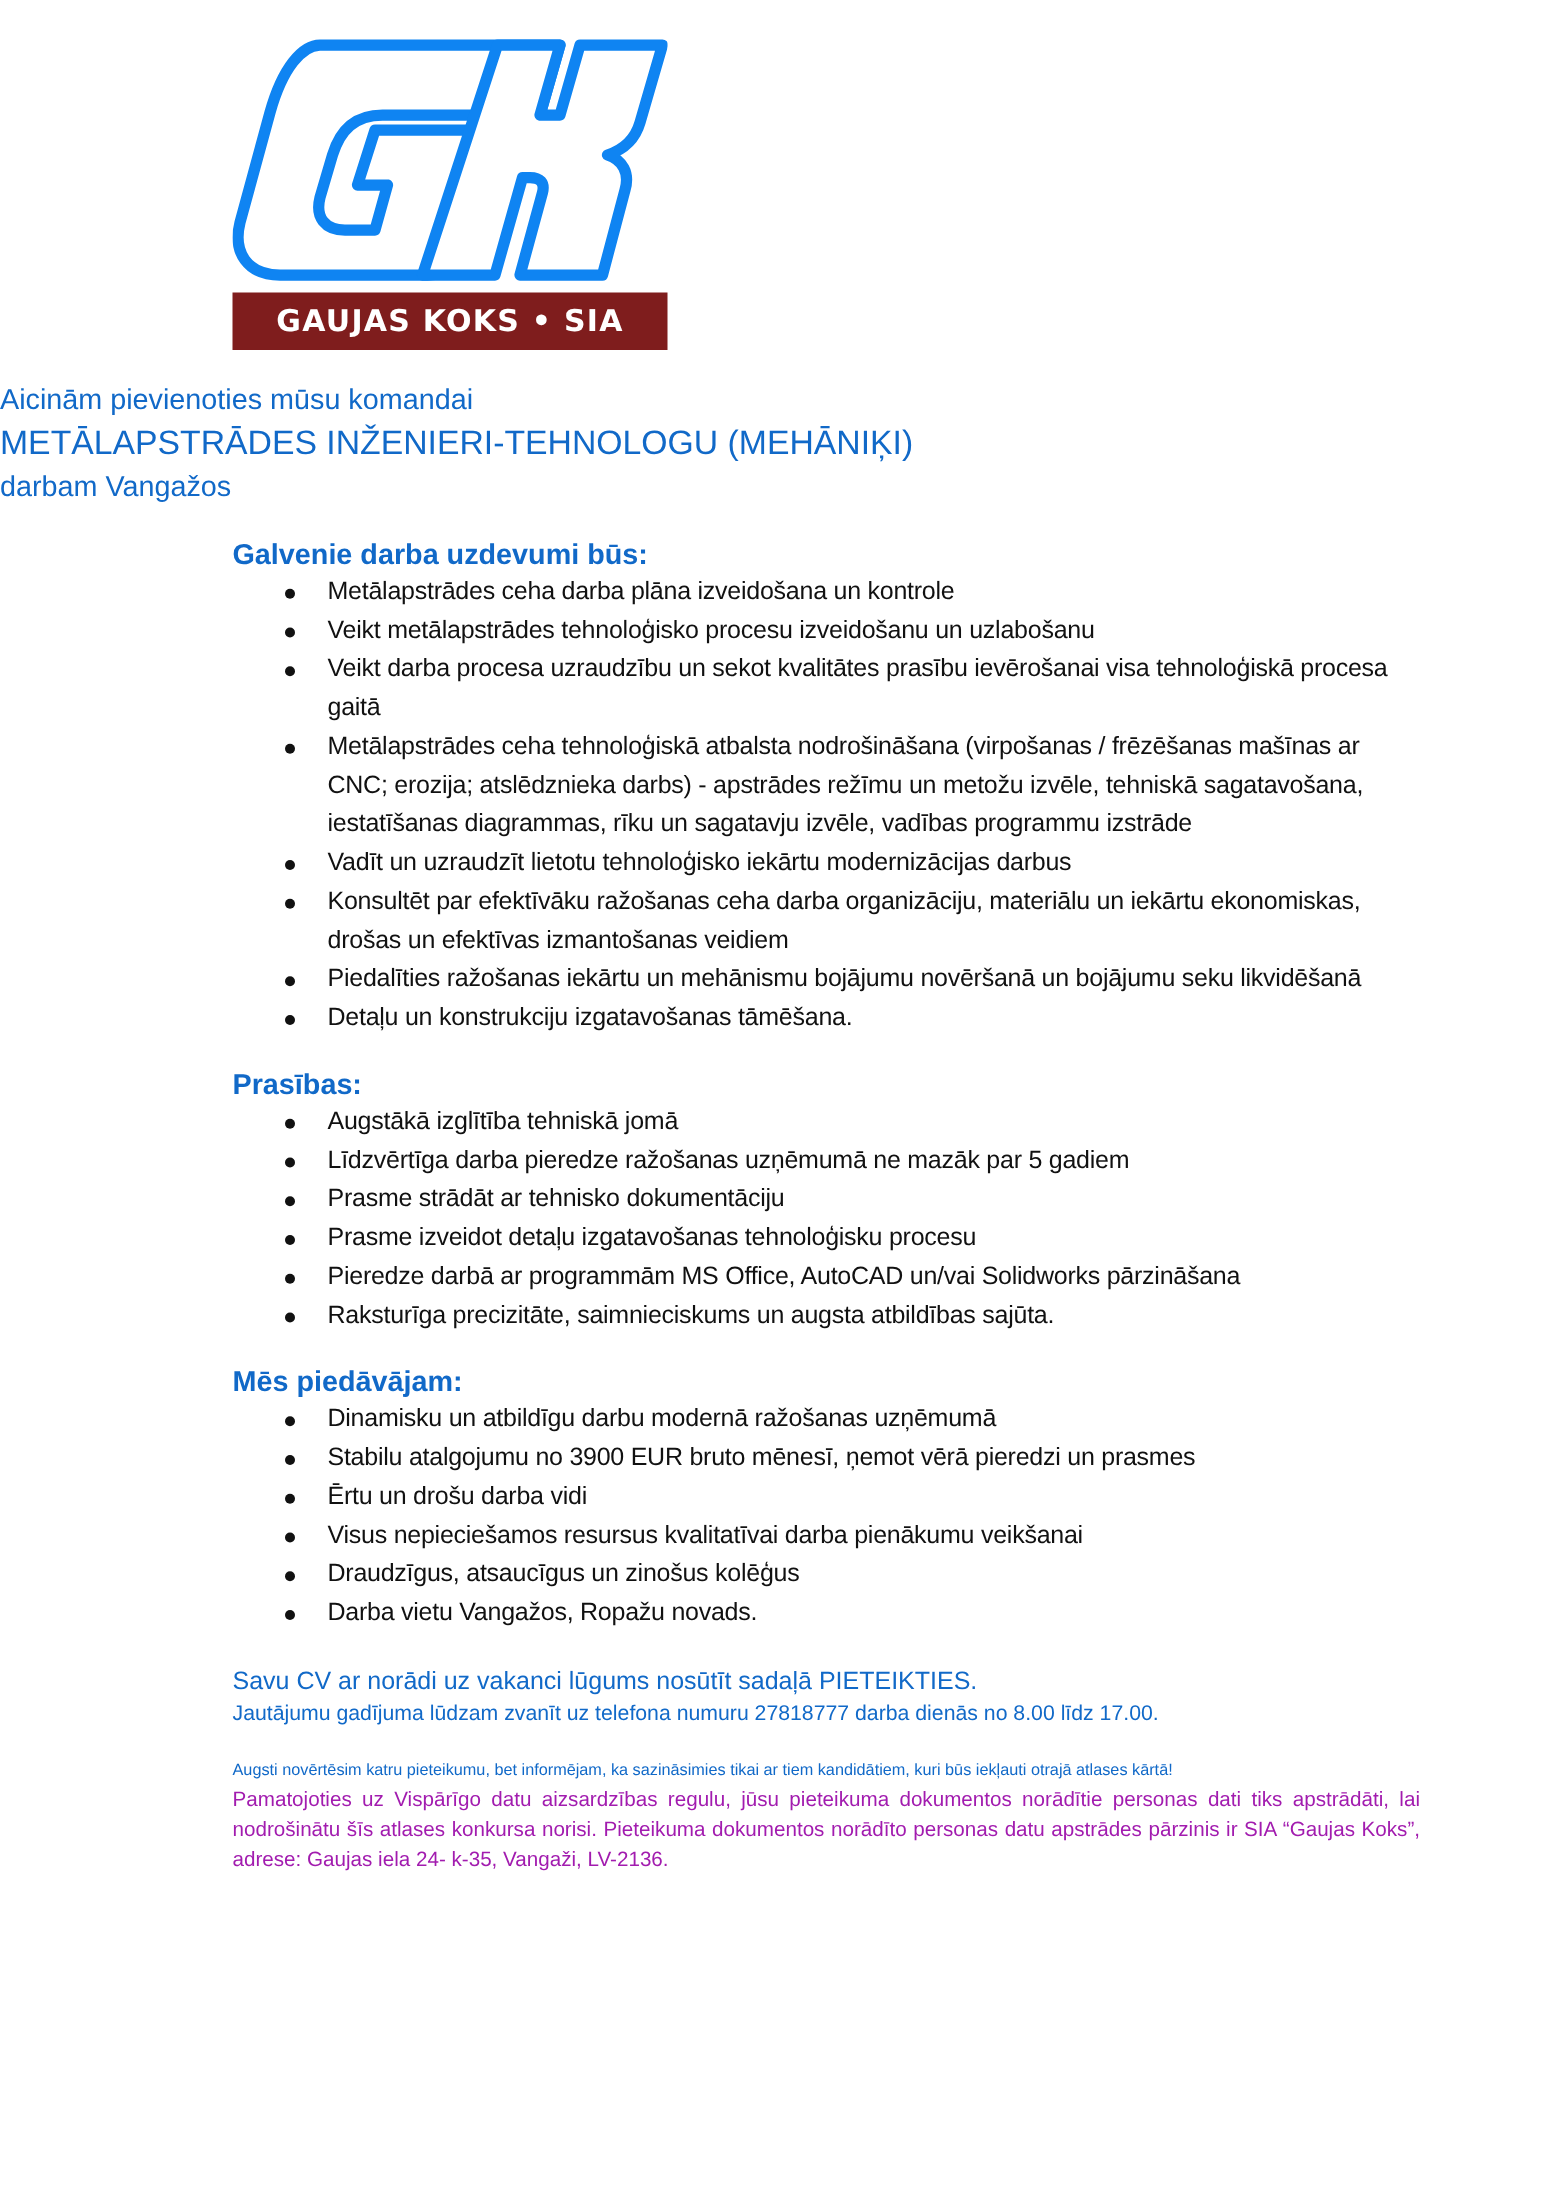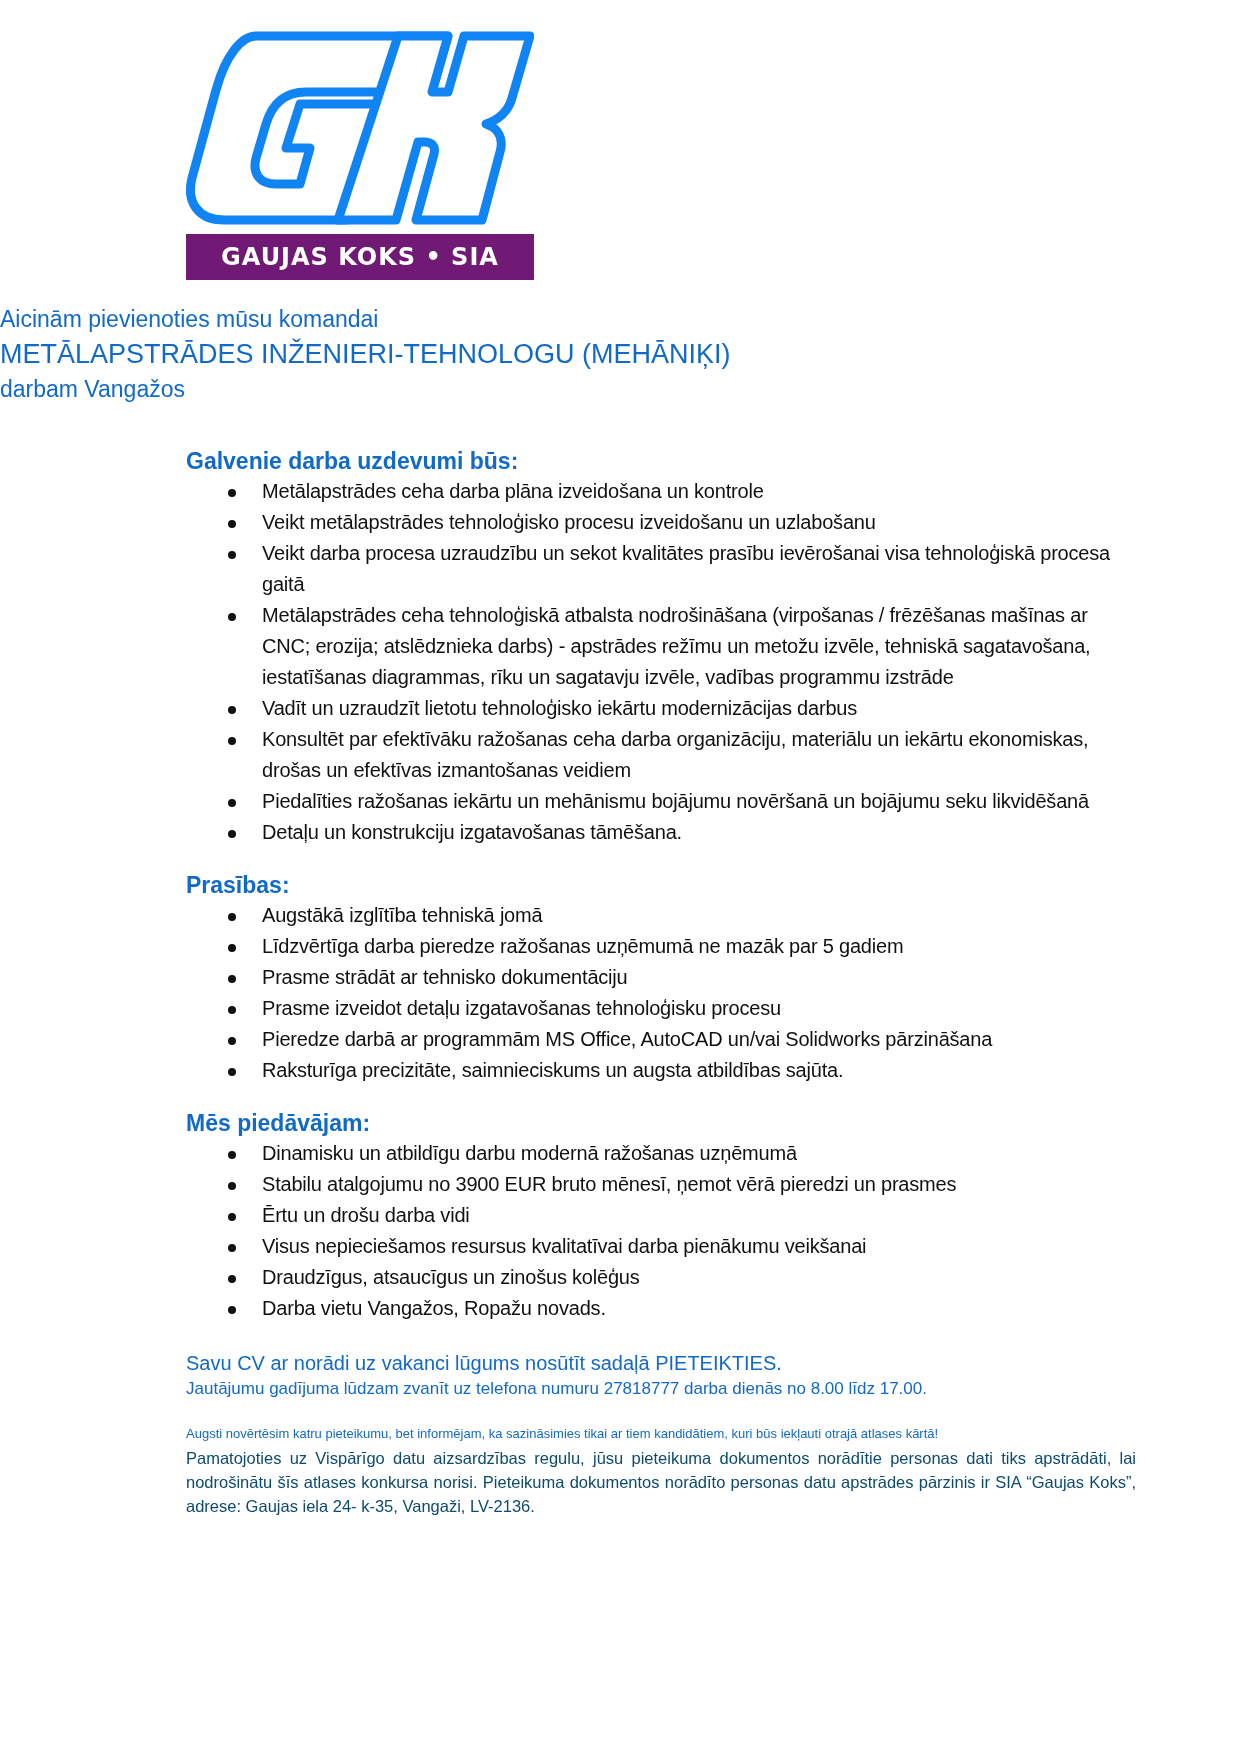--- a/index.html
+++ b/index.html
@@ -5,47 +5,47 @@
     html, body { margin: 0; padding: 0; background: #ffffff; }
     body {
       width: 1240px; height: 1753px; position: relative; overflow: hidden;
       font-family: "Liberation Sans", "DejaVu Sans", sans-serif;
       color: #111111;
     }
     .logo { position: absolute; left: 186px; top: 28px; width: 348px; height: 252px; }
     .logo svg { display: block; }
     .logo-bar {
       position: absolute; left: 0; top: 206px; width: 348px; height: 46px;
-      background: #701a75;
+      background: #7f1d1d;
       color: #ffffff; font-weight: bold; font-size: 24px; letter-spacing: 1px;
       display: flex; align-items: center; justify-content: center;
       font-family: "DejaVu Sans", "Liberation Sans", sans-serif;
     }
     .intro { position: absolute; left: 0; right: 0; top: 302px; text-align: left; color: #1169c8; }
     .intro .l1 { font-size: 23px; line-height: 34px; }
     .intro .l2 { font-size: 27px; line-height: 36px; }
     .intro .l3 { font-size: 23px; line-height: 34px; }
-    .content { position: absolute; left: 186px; top: 446px; width: 950px; }
+    .content { position: absolute; left: 186px; top: 428px; width: 950px; }
     .section-title { color: #1169c8; font-size: 23px; line-height: 30px; margin: 0; }
     ul.blist { list-style: none; margin: 0; padding: 0; }
     ul.blist li {
       position: relative; padding-left: 76px; font-size: 20px; line-height: 31px;
       color: #111111; letter-spacing: -0.2px;
     }
     ul.blist li .bullet {
       position: absolute; left: 42px; top: 13px; width: 8px; height: 8px;
       border-radius: 50%; background: #111111;
     }
     .s1 { margin-bottom: 22px; }
     .s2 { margin-bottom: 22px; }
     .s3 { margin-bottom: 26px; }
     .apply1 { color: #1169c8; font-size: 20px; line-height: 26px; }
     .apply2 { color: #1169c8; font-size: 17px; line-height: 26px; margin-bottom: 20px; }
     .notice { color: #1169c8; font-size: 13px; line-height: 24px; width: 930px; }
-    .gdpr { color: #0c4a6e; font-size: 16.5px; line-height: 24px; text-align: justify; width: 950px; }
+    .gdpr { color: #a21caf; font-size: 16.5px; line-height: 24px; text-align: justify; width: 950px; }
   </style>
 </head>
 <body>
 
 <div class="logo">
   <svg width="348" height="200" viewBox="0 0 348 200">
 
     <path d="M70 8 L262 8 L246 64 L120 64 C98 64 86 76 80 96 L70 130 C66 146 74 156 90 156 L114 156 L124 120 L100 120 L114 76 L212 76 L186 170 C182 184 172 192 156 192 L38 192 C12 192 0 174 6 150 L30 62 C40 26 56 8 70 8 Z" fill="#ffffff" stroke="#0f84f2" stroke-width="9" stroke-linejoin="round"></path>
 
     <path d="M212 8 L262 8 L246 64 L262 64 L278 8 L344 8 L326 70 C322 84 312 92 300 96 C312 100 318 110 314 124 L296 192 L230 192 L248 126 C250 118 246 114 238 114 L232 114 L210 192 L152 192 Z" fill="#ffffff" stroke="#0f84f2" stroke-width="9" stroke-linejoin="round"></path>

